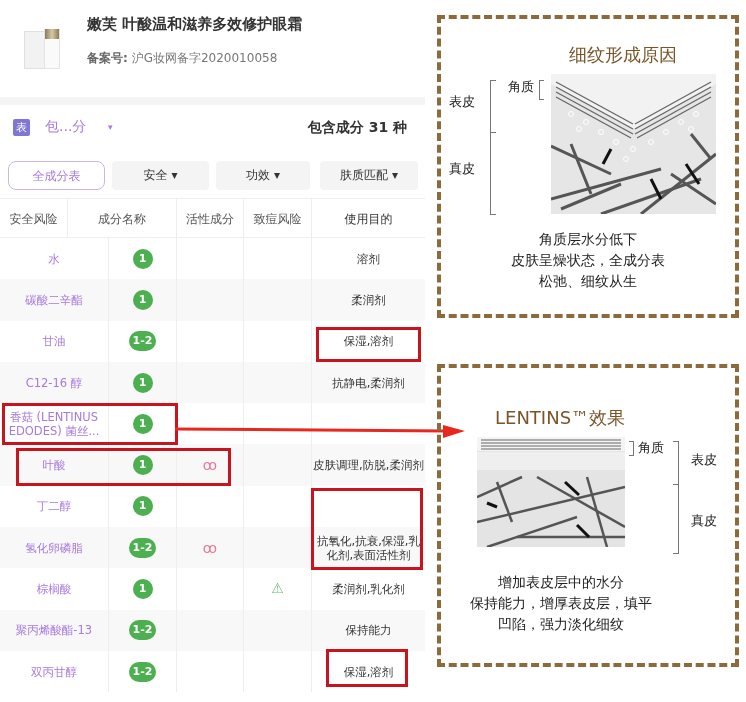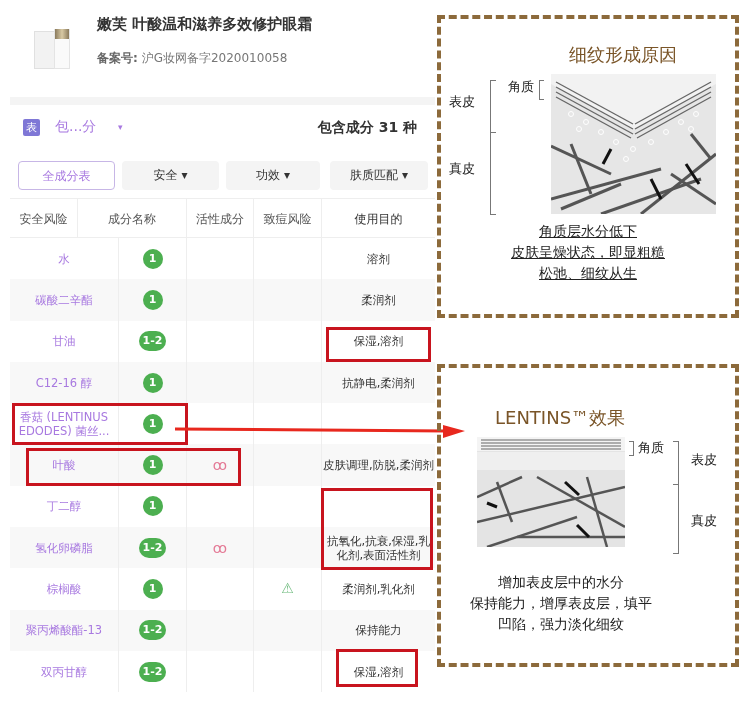--- a/index.html
+++ b/index.html
@@ -1,20 +1,20 @@
 <!DOCTYPE html>
 <html><head>
   <meta charset="utf-8">
   <style>
     * { box-sizing: border-box; margin: 0; padding: 0; }
     body {
       width: 746px; height: 702px; background: #ffffff; position: relative; overflow: hidden;
       font-family: "DejaVu Sans", "Liberation Sans", sans-serif; color: #333;
     }
-    .left { position: absolute; left: 0; top: 0; width: 425px; height: 702px; background: #fff; margin-left: 10px; }
+    .left { position: absolute; left: 0; top: 0; width: 425px; height: 702px; background: #fff; }
     .product-header { position: absolute; left: 0; top: 0; width: 425px; height: 97px; }
     .product-thumb { position: absolute; left: 24px; top: 25px; width: 42px; height: 46px; }
     .product-thumb .box1 { position: absolute; left: 0; top: 6px; width: 22px; height: 38px; background: #f2f2f2; border: 1px solid #e0e0e0; }
     .product-thumb .box2 { position: absolute; left: 20px; top: 4px; width: 16px; height: 40px; background: #fafafa; border: 1px solid #e4e4e4; }
     .product-thumb .cap { position: absolute; left: 21px; top: 4px; width: 14px; height: 10px; background: linear-gradient(90deg,#8a7a5c,#d8c9a4,#8a7a5c); }
     .product-title { position: absolute; left: 87px; top: 15px; font-size: 15px; font-weight: bold; color: #333; }
     .product-reg { position: absolute; left: 87px; top: 50px; font-size: 12px; color: #777; }
     .product-reg .k { font-weight: bold; color: #666; }
     .gap-bar { position: absolute; left: 0; top: 97px; width: 425px; height: 8px; background: #f4f4f4; }
 
@@ -76,21 +76,21 @@
   <div class="gap-bar"></div>
 
   <div class="sel-row">
     <div class="sel-badge">表</div>
     <div class="sel-label">包...分</div>
     <div class="sel-caret">▾</div>
     <div class="count-label">包含成分 31 种</div>
   </div>
 
   <div class="filter-row">
-    <div class="filter-btn active" style="left:0;width:97px;">全成分表</div>
+    <div class="filter-btn active" style="left:0;width:97px;border-radius:8px;">全成分表</div>
     <div class="filter-btn" style="left:208px;width:94px;">功效 ▾</div>
     <div class="filter-btn" style="left:104px;width:97px;">安全 ▾</div>
     <div class="filter-btn" style="left:312px;width:98px;">肤质匹配 ▾</div>
   </div>
 
   <div class="table">
     <div class="thead">
       <div class="th c2">安全风险</div>
       <div class="th c1" style="color:#555">成分名称</div>
       <div class="th c3">活性成分</div>
@@ -303,23 +303,23 @@
         <line x1="50" y1="140" x2="150" y2="105"></line>
       <line x1="140" y1="60" x2="160" y2="85"></line>
         <line x1="10" y1="135" x2="70" y2="110"></line>
     </g>
     <g stroke="#111" stroke-width="3">
       <line x1="60" y1="75" x2="52" y2="90"></line>
         <line x1="100" y1="105" x2="110" y2="125"></line>
         <line x1="135" y1="90" x2="148" y2="110"></line>
     </g>
   </svg>
-  <div class="p-caption" style="left:0;top:202px;width:294px;text-decoration:underline;">
+  <div class="p-caption" style="left:0;top:210px;width:294px;">
     <div>角质层水分低下</div>
-    <div>皮肤呈燥状态，即显粗糙</div>
+    <div>皮肤呈燥状态，全成分表</div>
     <div>松弛、细纹从生</div>
   </div>
 </div>
 
 <div class="panel panel2">
   <div class="p-title" style="left:54px;top:38px;">LENTINS™效果</div>
   <svg class="skin-img" style="left:36px;top:69px;" width="148" height="110" viewBox="0 0 148 110">
     <rect width="148" height="110" fill="#e4e4e4"></rect>
     <rect width="148" height="14" fill="#f4f4f4"></rect>
     <g stroke="#666" stroke-width="1.2">

